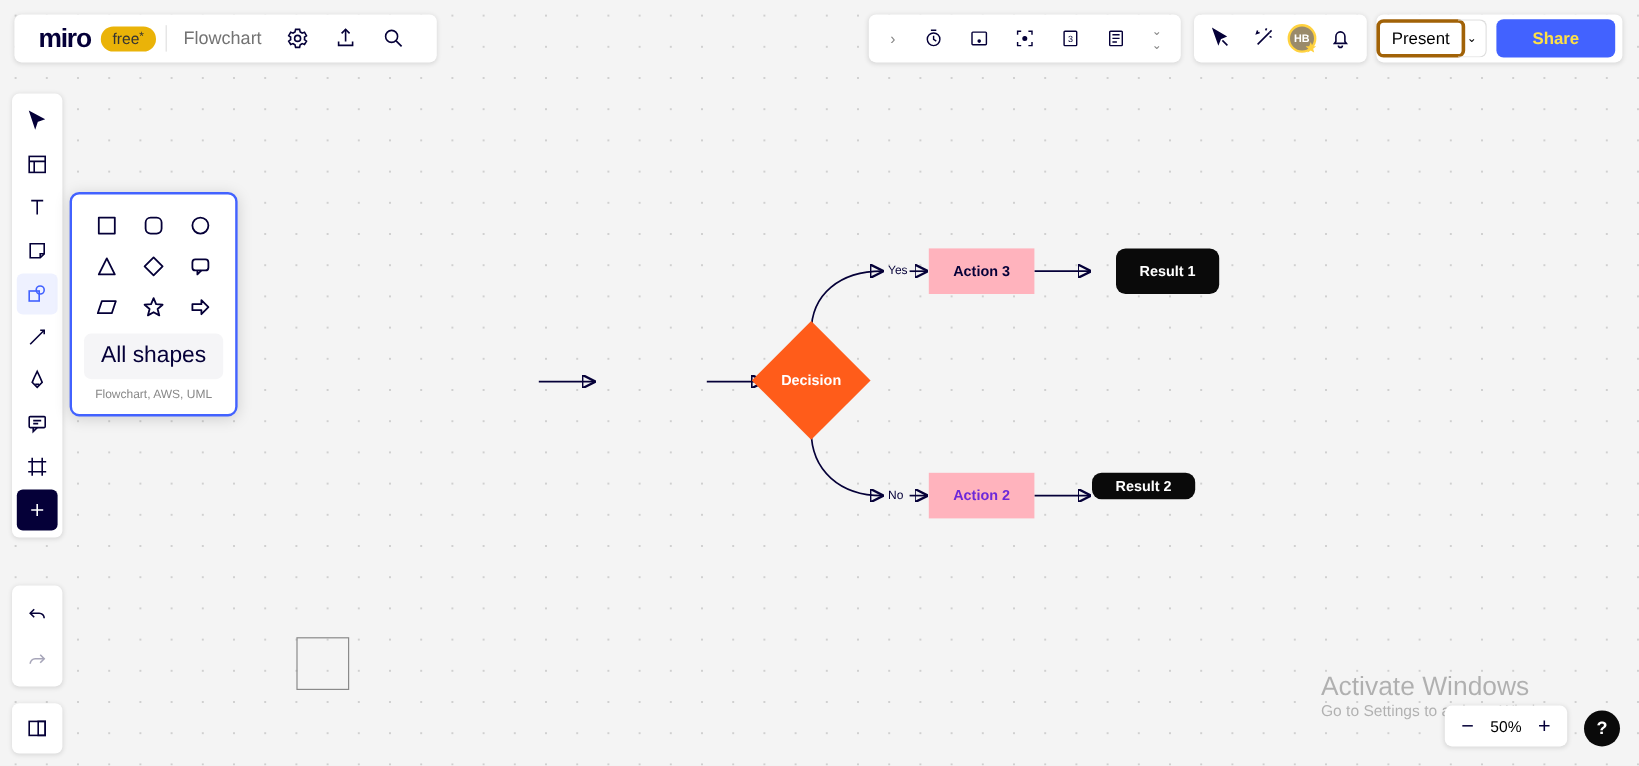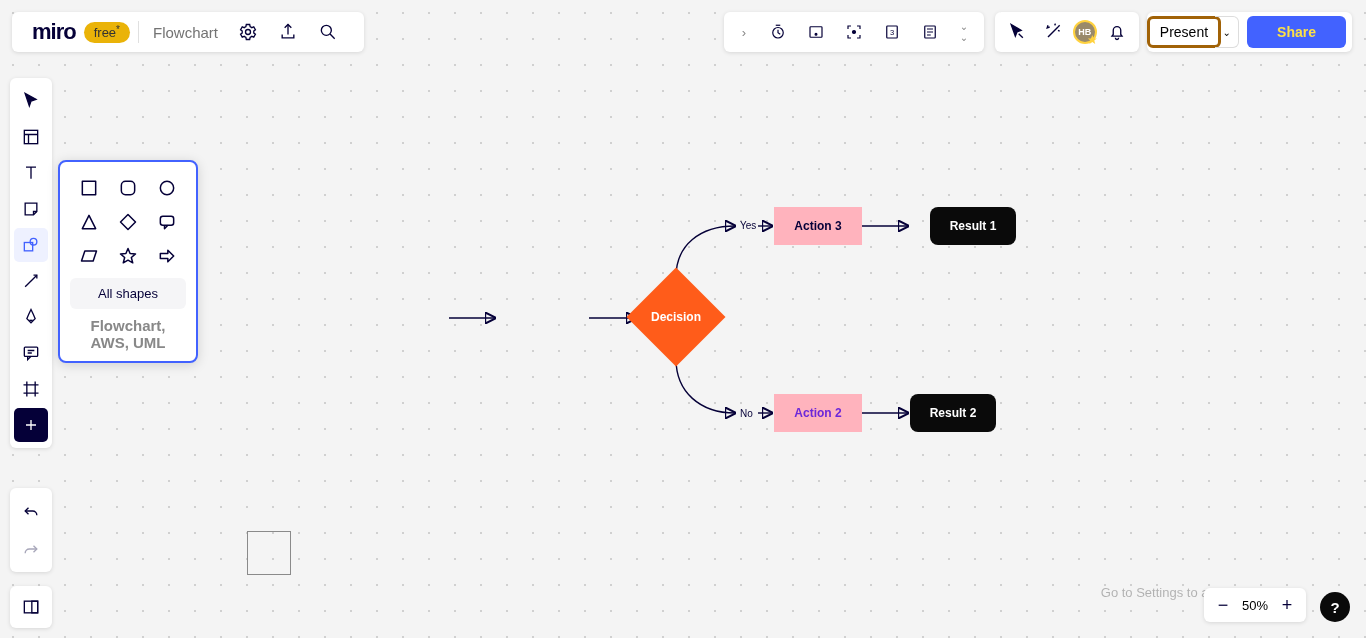--- a/index.html
+++ b/index.html
@@ -77,34 +77,34 @@
 
   
   .shapes-panel {
     position:absolute; left:58px; top:160px; width:140px;
     background:#fff; border:2px solid #4262ff; border-radius:8px;
     box-shadow:0 2px 12px rgba(0,0,0,.15); padding:14px 10px 10px 10px;
   }
   .shapes-row { display:flex; justify-content:space-around; margin-bottom:10px; }
   .shape-cell { width:24px; height:24px; display:flex; align-items:center; justify-content:center; cursor:pointer;}
   .shape-cell svg { width:20px; height:20px; stroke:#050038; fill:none; stroke-width:1.8; stroke-linejoin:round; }
-  .all-shapes-btn { width:100%; background:#f5f5f7; border:none; border-radius:6px; padding:8px 0; font-size:13px; cursor:pointer; color:#050038;}
-  .shapes-hint { font-size:15px; color:#888; text-align:center; margin-top:8px;font-weight:bold;}
+  .all-shapes-btn { width:100%; background:#f5f5f7; border:none; border-radius:6px; padding:8px 0; font-size:19px; cursor:pointer; color:#050038;}
+  .shapes-hint { font-size:10px; color:#888; text-align:center; margin-top:8px;}
 
   
   .node { position:absolute; display:flex; align-items:center; justify-content:center; font-size:12px; font-weight:600; }
   .n-start { left:363px; top:297px; width:86px; height:42px; background:#0a0a0a; color:#fff; border-radius:8px;}
   .n-action { left:497px; top:296px; width:92px; height:44px; background:#fbbc05; color:#050038; }
   .n-decision { left:628px; top:269px; width:96px; height:96px; }
   .diamond { width:70px; height:70px; background:#ff5c1a; transform:rotate(45deg); display:flex; align-items:center; justify-content:center;}
   .diamond span { transform:rotate(-45deg); color:#fff; font-size:12px; font-weight:700;}
   .n-act1 { left:774px; top:207px; width:88px; height:38px; background:#ffb3bd; color:#050038;}
   .n-act2 { left:774px; top:394px; width:88px; height:38px; background:#ffb3bd; color:#6d28d9;}
   .n-res1 { left:910px; top:207px; width:86px; height:38px; background:#0a0a0a; color:#fff; border-radius:8px;margin-left:20px;}
-  .n-res2 { left:910px; top:394px; width:86px; height:38px; background:#0a0a0a; color:#fff; border-radius:8px;}
+  .n-res2 { left:910px; top:394px; width:86px; height:22px; background:#0a0a0a; color:#fff; border-radius:8px;}
   .edge-label { position:absolute; font-size:10px; color:#050038; background:transparent;}
   .el-yes { left:740px; top:220px;}
   .el-no  { left:740px; top:408px;}
 
   
   .connectors { position:absolute; inset:0; pointer-events:none; }
   .connectors path, .connectors line { stroke:#050038; stroke-width:1.4; fill:none; }
   .arrowhead { fill:#050038; }
 
   
@@ -388,20 +388,21 @@
   <div class="node n-act1">Action 3</div>
   <div class="node n-act2">Action 2</div>
   <div class="node n-res1">Result 1</div>
   <div class="node n-res2">Result 2</div>
   <div class="edge-label el-yes">Yes</div>
   <div class="edge-label el-no">No</div>
 
   <div class="sel-rect"></div>
 
   <div class="watermark">
+    <div class="l1">Activate Windows</div>
     <div class="l2">Go to Settings to activate Windows.</div>
   </div>
 
   <div class="zoom-bar">
     <span class="zoom-btn">−</span>
     <span>50%</span>
     <span class="zoom-btn">+</span>
   </div>
   <div class="help-btn">?</div>
 

